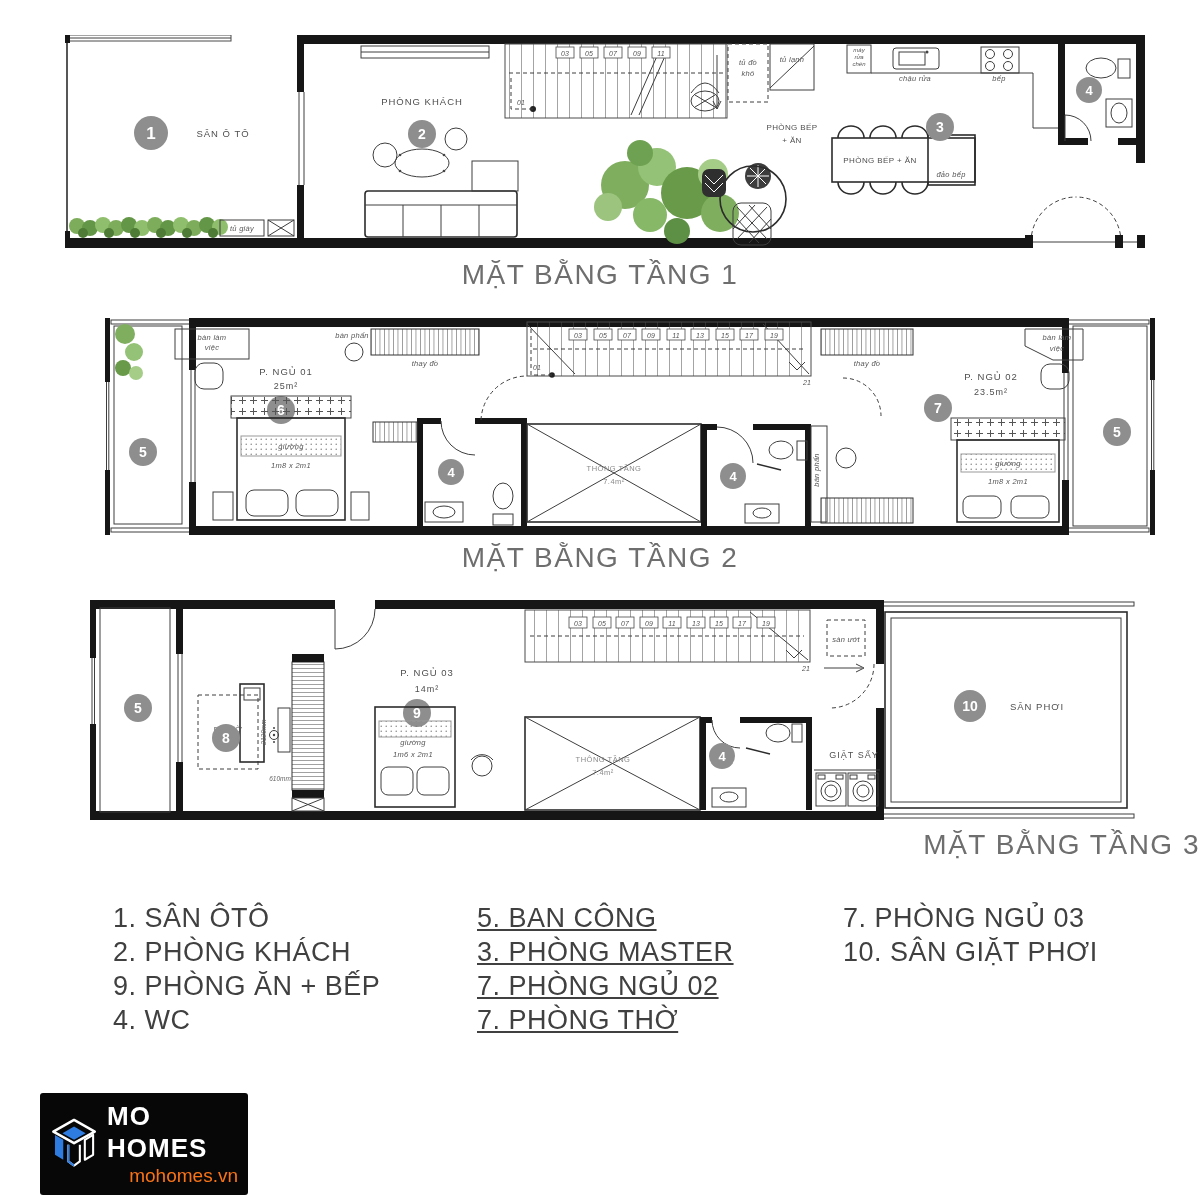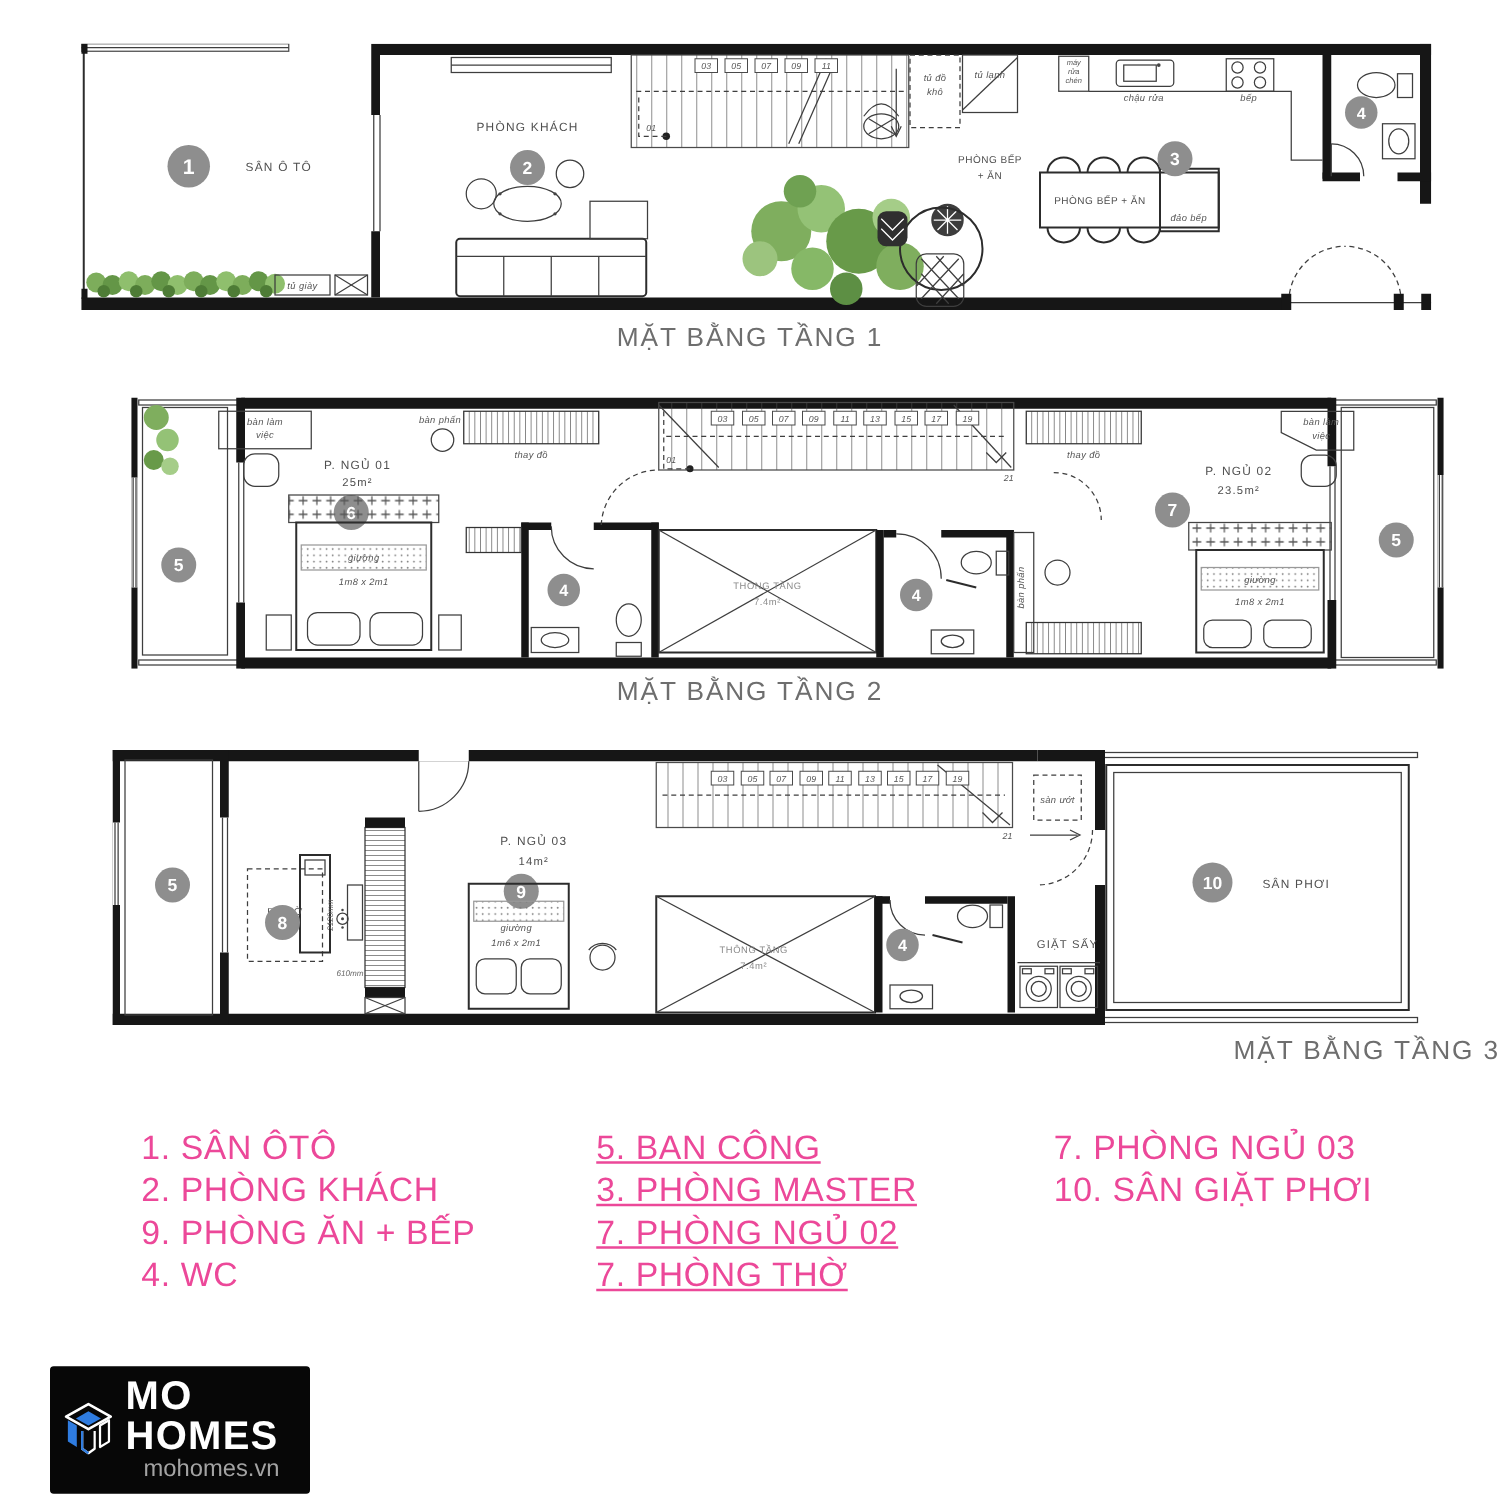--- a/index.html
+++ b/index.html
@@ -1,27 +1,27 @@
 <!DOCTYPE html>
 <html><head>
 <meta charset="utf-8">
 <style>
   html,body{margin:0;padding:0;background:#fff;}
   .canvas{position:relative;width:1200px;height:1200px;background:#fff;overflow:hidden;
           font-family:"Liberation Sans",sans-serif;}
   .floor{position:absolute;}
   .floor svg{display:block;}
   .floor-title{position:absolute;left:0;width:1200px;text-align:center;
-               font-size:21px;color:#6e6e6e;letter-spacing:1.5px;}
-  .legend-col{position:absolute;font-size:27px;color:#ec4899;letter-spacing:.5px;}
+               font-size:28px;color:#6e6e6e;letter-spacing:1.5px;}
+  .legend-col{position:absolute;font-size:27px;color:#404040;letter-spacing:.5px;}
   .legend-item{height:34px;line-height:34px;white-space:nowrap;}
   .logo{position:absolute;left:40px;top:1093px;width:208px;height:102px;background:#070707;
         border-radius:3px;display:flex;align-items:center;padding:0 10px;box-sizing:border-box;gap:9px;}
-  .logo-brand{color:#fff;font-size:32px;font-weight:bold;letter-spacing:1px;line-height:32px;}
-  .logo-domain{color:#a3a3a3;font-size:19px;line-height:24px;text-align:center;}
+  .logo-brand{color:#fff;font-size:26px;font-weight:bold;letter-spacing:1px;line-height:32px;}
+  .logo-domain{color:#f97316;font-size:19px;line-height:24px;text-align:right;}
   
   svg text{font-family:"Liberation Sans",sans-serif;}
   .wall{fill:#161616;}
   .ln{fill:none;stroke:#3e3e3e;stroke-width:1;}
   .ln2{fill:none;stroke:#2c2c2c;stroke-width:1.6;}
   .dash{stroke-dasharray:4 3;}
   .lbl{font-size:9.5px;fill:#4f4f4f;letter-spacing:1px;text-anchor:middle;}
   .lbl-s{font-size:8px;fill:#4f4f4f;letter-spacing:.4px;text-anchor:middle;}
   .lbl-9{font-size:9px;fill:#4f4f4f;letter-spacing:1px;text-anchor:middle;}
   .it{font-style:italic;font-size:7.5px;fill:#555;text-anchor:middle;letter-spacing:.3px;}

